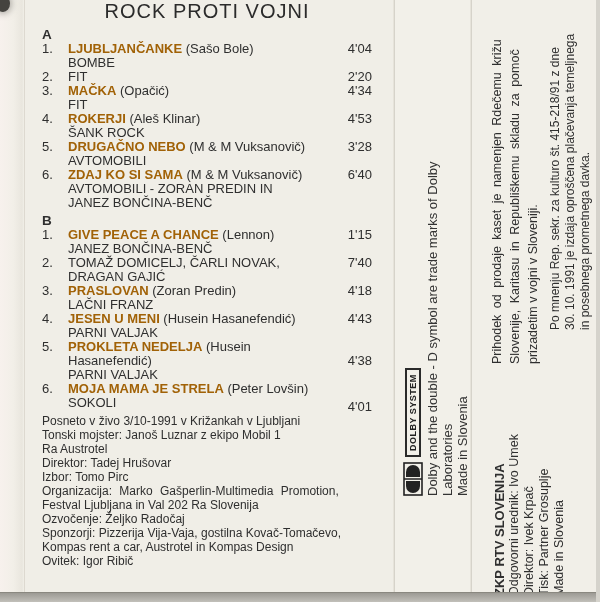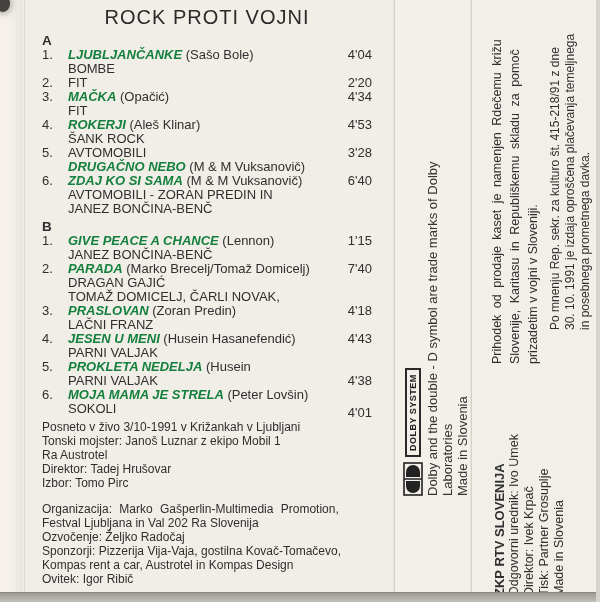--- a/index.html
+++ b/index.html
@@ -21,34 +21,34 @@
   .corner-blob{position:absolute;left:-4px;top:-5px;width:14px;height:17px;
     border-radius:50%;background:#45433f;box-shadow:0 0 6px 2px rgba(120,118,112,.55);}
 
   
   .fold{position:absolute;top:0;width:2px;height:602px;background:#d6d3ca;}
   .fold1{left:394px;box-shadow:1px 0 0 #f8f7f2,-1px 0 0 #e6e3da;}
   .fold2{left:471px;box-shadow:1px 0 0 #f8f7f2,-1px 0 0 #e6e3da;}
 
   
   .main-panel{position:absolute;left:24px;top:0;width:370px;height:602px;
-    box-sizing:border-box;padding:6px 22px 0 18px;}
+    box-sizing:border-box;padding:0 22px 0 18px;}
   .album-title{text-align:center;font-size:20px;letter-spacing:1px;color:#2b2b2b;
     height:22px;line-height:22px;margin-bottom:6px;white-space:nowrap;}
   .side-label{font-weight:bold;font-size:13.5px;line-height:14px;}
   .side-label.b{margin-top:4px;}
   .track{display:flex;}
   .tnum{width:26px;flex:0 0 26px;font-size:13px;line-height:14px;}
   .tbody{flex:1;position:relative;}
   .tline{font-size:13px;line-height:14px;white-space:nowrap;}
-  .tline b{font-weight:bold;color:#15803d;font-style:italic;}
+  .tline b{font-weight:bold;color:#a16207;}
   .time{position:absolute;right:0;font-size:13px;line-height:14px;}
   .credits{margin-top:4px;}
   .credits div{font-size:12px;line-height:14px;white-space:nowrap;}
-  .credits div:nth-child(6){word-spacing:4px;margin-top:12px;}
+  .credits div:nth-child(6){word-spacing:4px;}
 
   
   .strip{position:absolute;top:0;height:602px;}
   .strip-dolby{left:395px;width:77px;background:#f2f0e9;}
   .strip-right{left:472px;width:128px;background:#f1efe8;}
   .rot{position:absolute;top:0;left:0;width:602px;transform-origin:0 0;
     transform:rotate(-90deg) translateX(-602px);box-sizing:border-box;}
   .rot-dolby{height:77px;padding:6px 0 0 106px;}
   .rot-right{height:128px;}
 
@@ -104,22 +104,22 @@
           <span class="tnum">4.</span>
           <div class="tbody">
             <div class="tline"><b>ROKERJI</b><span class="reg"> (Aleš Klinar)</span></div>
             <div class="tline sub">ŠANK ROCK</div>
             <span class="time" style="top: 0px;">4'53</span>
           </div>
         </div>
         <div class="track">
           <span class="tnum">5.</span>
           <div class="tbody">
+            <div class="tline"><b>DRUGAČNO NEBO</b><span class="reg"> (M &amp; M Vuksanovič)</span></div>
             <div class="tline sub">AVTOMOBILI</div>
-            <div class="tline"><b>DRUGAČNO NEBO</b><span class="reg"> (M &amp; M Vuksanovič)</span></div>
             <span class="time" style="top: 0px; text-align: right;">3'28</span>
           </div>
         </div>
         <div class="track">
           <span class="tnum">6.</span>
           <div class="tbody">
             <div class="tline"><b>ZDAJ KO SI SAMA</b><span class="reg"> (M &amp; M Vuksanovič)</span></div>
             <div class="tline sub">AVTOMOBILI - ZORAN PREDIN IN</div>
             <div class="tline sub">JANEZ BONČINA-BENČ</div>
             <span class="time" style="top: 0px;">6'40</span>
@@ -132,23 +132,22 @@
           <span class="tnum">1.</span>
           <div class="tbody">
             <div class="tline"><b>GIVE PEACE A CHANCE</b><span class="reg"> (Lennon)</span></div>
             <div class="tline sub">JANEZ BONČINA-BENČ</div>
             <span class="time" style="top: 0px;">1'15</span>
           </div>
         </div>
         <div class="track">
           <span class="tnum">2.</span>
           <div class="tbody">
-            <div class="tline"><b>PARADA</b><span class="reg"> (Marko Brecelj/Tomaž Domicelj)</span></div>
+            <div class="tline sub">TOMAŽ DOMICELJ, ČARLI NOVAK,</div>
             <div class="tline sub">DRAGAN GAJIĆ</div>
-            <div class="tline sub">TOMAŽ DOMICELJ, ČARLI NOVAK,</div>
             <span class="time" style="top: 0px;">7'40</span>
           </div>
         </div>
         <div class="track">
           <span class="tnum">3.</span>
           <div class="tbody">
             <div class="tline"><b>PRASLOVAN</b><span class="reg"> (Zoran Predin)</span></div>
             <div class="tline sub">LAČNI FRANZ</div>
             <span class="time" style="top: 0px;">4'18</span>
           </div>
@@ -158,20 +157,21 @@
           <div class="tbody">
             <div class="tline"><b>JESEN U MENI</b><span class="reg"> (Husein Hasanefendić)</span></div>
             <div class="tline sub">PARNI VALJAK</div>
             <span class="time" style="top: 0px;">4'43</span>
           </div>
         </div>
         <div class="track">
           <span class="tnum">5.</span>
           <div class="tbody">
             <div class="tline"><b>PROKLETA NEDELJA</b><span class="reg"> (Husein</span></div>
+            <div class="tline sub">Hasanefendić)</div>
             <div class="tline sub">PARNI VALJAK</div>
             <span class="time" style="top: 14px;">4'38</span>
           </div>
         </div>
         <div class="track">
           <span class="tnum">6.</span>
           <div class="tbody">
             <div class="tline"><b>MOJA MAMA JE STRELA</b><span class="reg"> (Peter Lovšin)</span></div>
             <div class="tline sub">SOKOLI</div>
             <span class="time" style="top: 0px; margin-top: 18px;">4'01</span>

